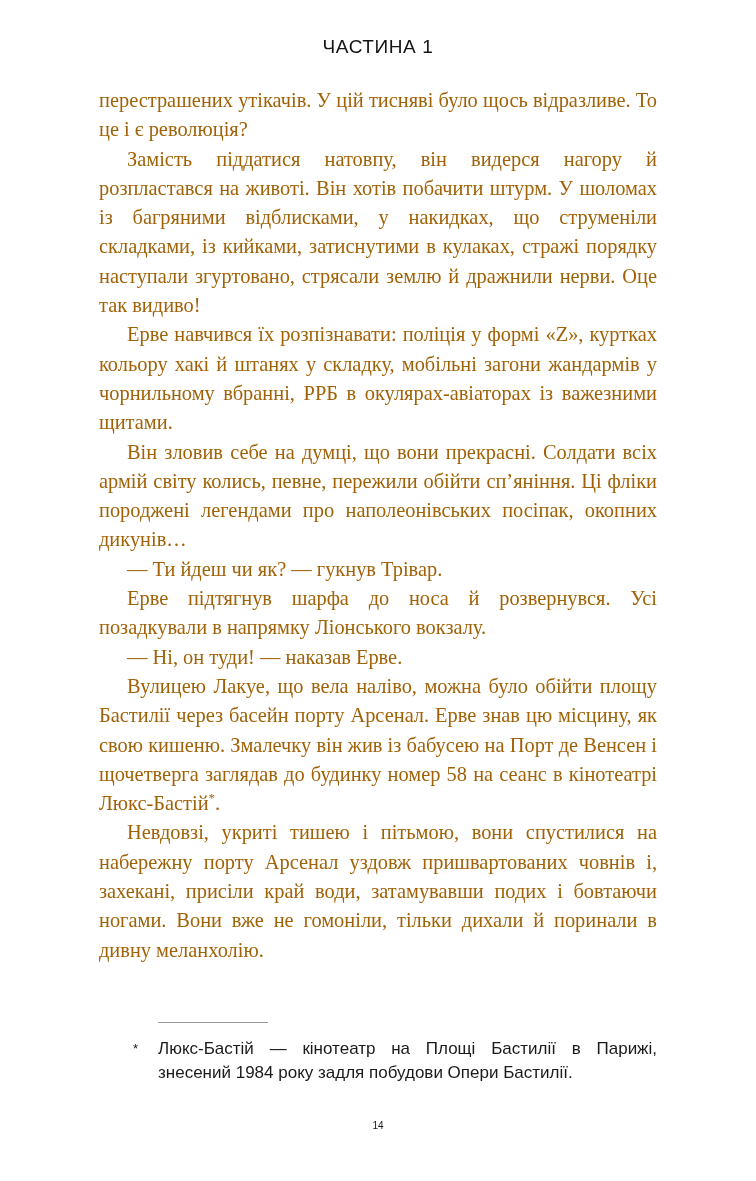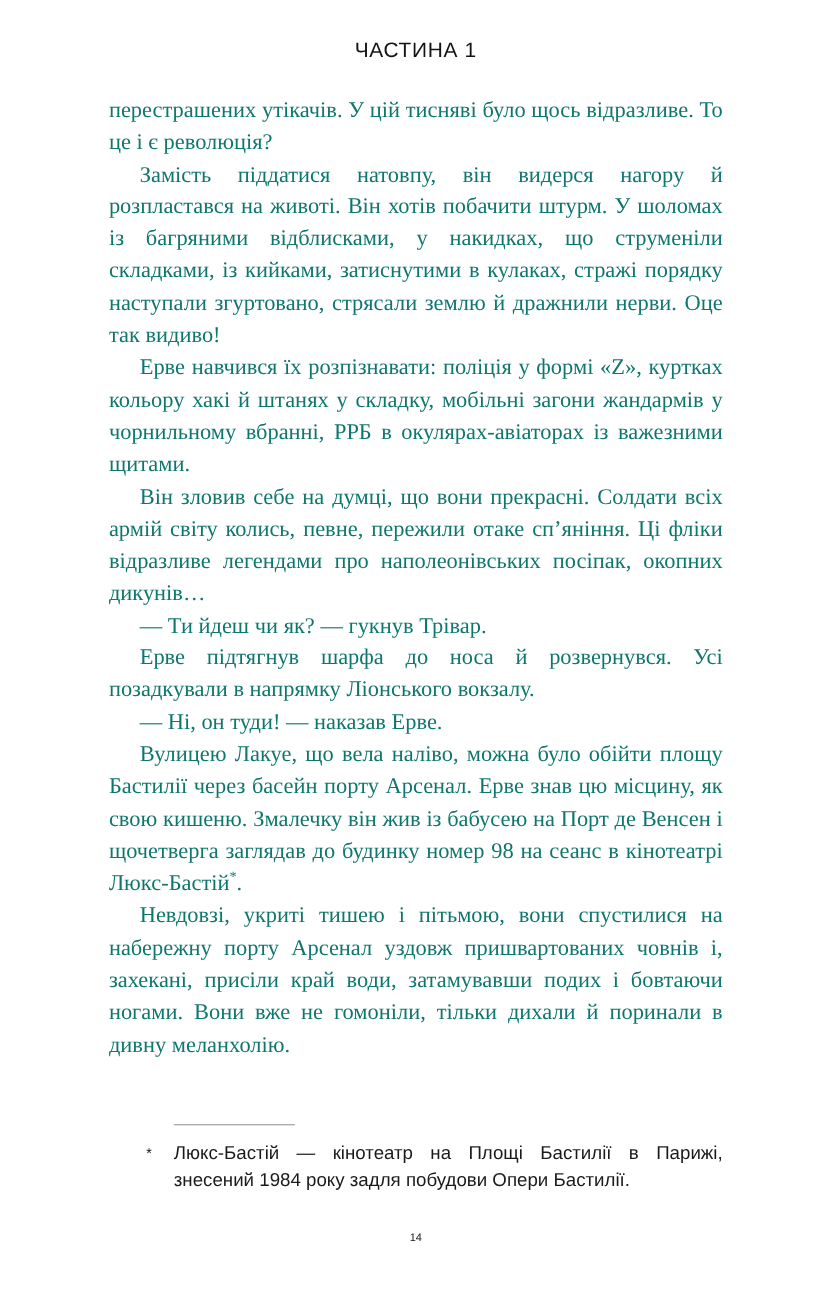--- a/index.html
+++ b/index.html
@@ -36,21 +36,21 @@
     top: 86px;
     left: 99px;
     width: 558px;
   }
 
   .para {
     margin: 0;
     font-family: "Liberation Serif", "DejaVu Serif", serif;
     font-size: 20.4px;
     line-height: 29.3px;
-    color: #0f766e;
+    color: #a16207;
     text-align: justify;
     text-justify: inter-word;
     text-indent: 28px;
     -webkit-hyphens: none;
     hyphens: none;
   }
 
   .para.no-indent {
     text-indent: 0;
   }
@@ -124,29 +124,29 @@
   <div class="running-head">ЧАСТИНА 1</div>
 
   <div class="text-block">
 
     <p class="para no-indent">перестрашених утікачів. У цій тисняві було щось відразливе. То це і є революція?</p>
 
     <p class="para">Замість піддатися натовпу, він видерся нагору й розпластався на животі. Він хотів побачити штурм. У шоломах із багряними відблисками, у накидках, що струменіли складками, із кийками, затиснутими в кулаках, стражі порядку наступали згуртовано, стрясали землю й дражнили нерви. Оце так видиво!</p>
 
     <p class="para">Ерве навчився їх розпізнавати: поліція у формі «Z», куртках кольору хакі й штанях у складку, мобільні загони жандармів у чорнильному вбранні, РРБ в окулярах-авіаторах із важезними щитами.</p>
 
-    <p class="para">Він зловив себе на думці, що вони прекрасні. Солдати всіх армій світу колись, певне, пережили отаке сп’яніння. Ці фліки відразливе легендами про наполеонівських посіпак, окопних дикунів…</p>
+    <p class="para">Він зловив себе на думці, що вони прекрасні. Солдати всіх армій світу колись, певне, пережили обійти сп’яніння. Ці фліки породжені легендами про наполеонівських посіпак, окопних дикунів…</p>
 
     <p class="para">— Ти йдеш чи як? — гукнув Трівар.</p>
 
     <p class="para">Ерве підтягнув шарфа до носа й розвернувся. Усі позадкували в напрямку Ліонського вокзалу.</p>
 
     <p class="para">— Ні, он туди! — наказав Ерве.</p>
 
-    <p class="para"><span>Вулицею Лакуе, що вела наліво, можна було обійти площу Бастилії через басейн порту Арсенал. Ерве знав цю місцину, як свою кишеню. Змалечку він жив із бабусею на Порт де Венсен і щочетверга заглядав до будинку номер 98 на сеанс в кінотеатрі Люкс-Бастій</span><span class="fn-ref">*</span><span>.</span></p>
+    <p class="para"><span>Вулицею Лакуе, що вела наліво, можна було обійти площу Бастилії через басейн порту Арсенал. Ерве знав цю місцину, як свою кишеню. Змалечку він жив із бабусею на Порт де Венсен і щочетверга заглядав до будинку номер 58 на сеанс в кінотеатрі Люкс-Бастій</span><span class="fn-ref">*</span><span>.</span></p>
 
     <p class="para">Невдовзі, укриті тишею і пітьмою, вони спустилися на набережну порту Арсенал уздовж пришвартованих човнів і, захекані, присіли край води, затамувавши подих і бовтаючи ногами. Вони вже не гомоніли, тільки дихали й поринали в дивну меланхолію.</p>
 
   </div>
 
   <div class="footnote-zone">
     <div class="footnote-rule"></div>
     <div class="footnote-row">
       <div class="footnote-marker">*</div>
       <p class="footnote-text">Люкс-Бастій — кінотеатр на Площі Бастилії в Парижі, знесений 1984 року задля побудови Опери Бастилії.</p>

